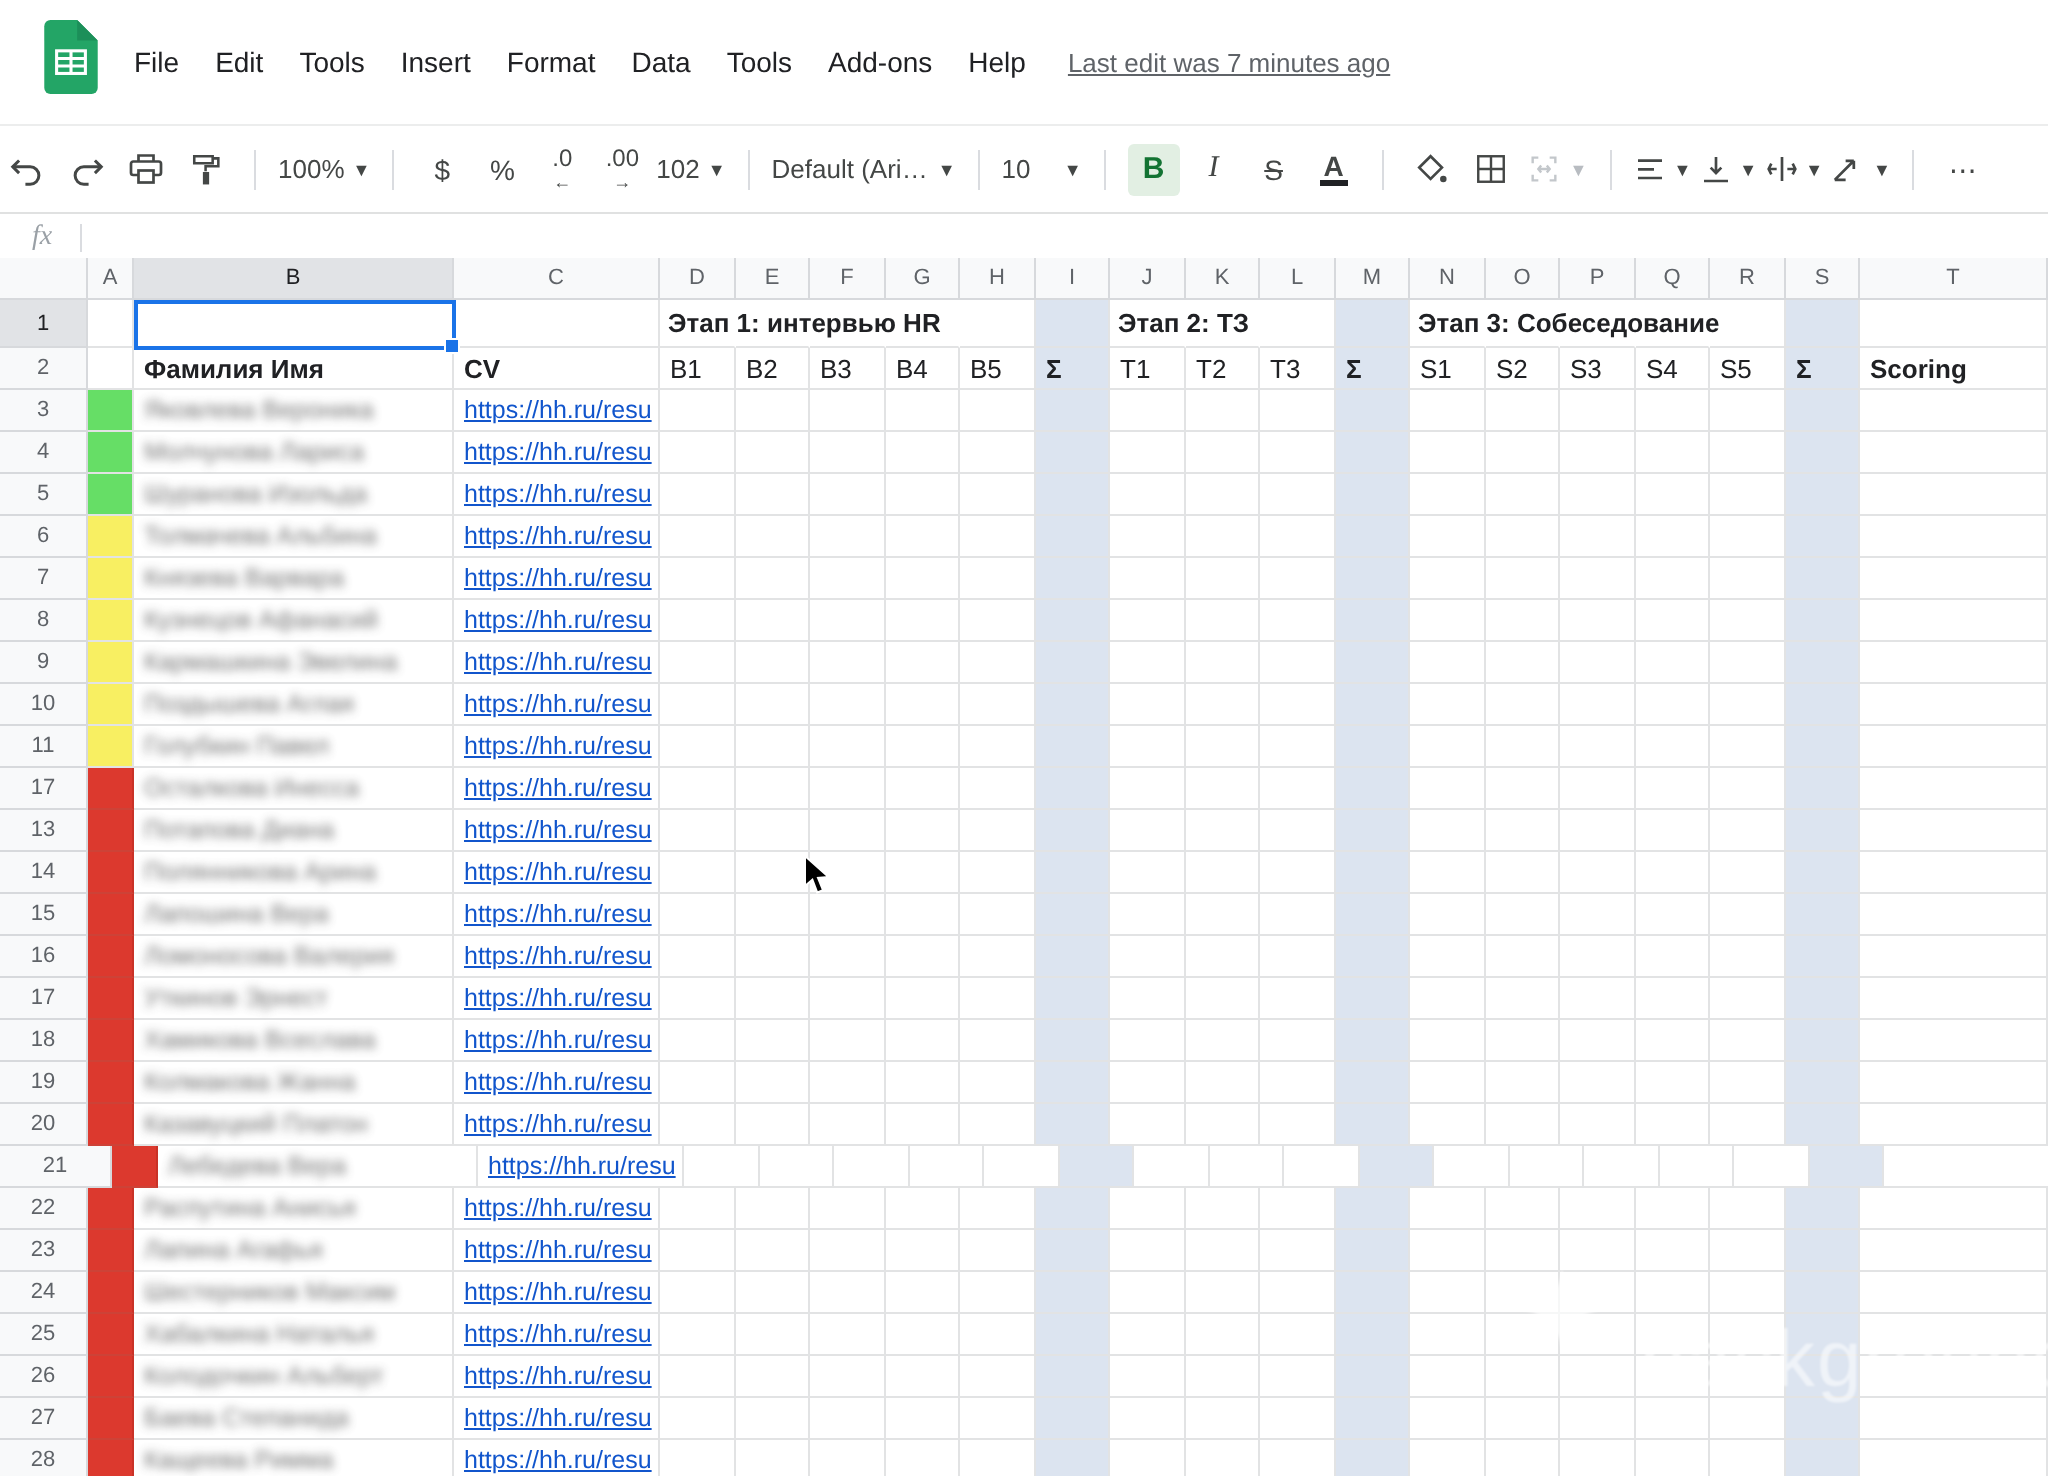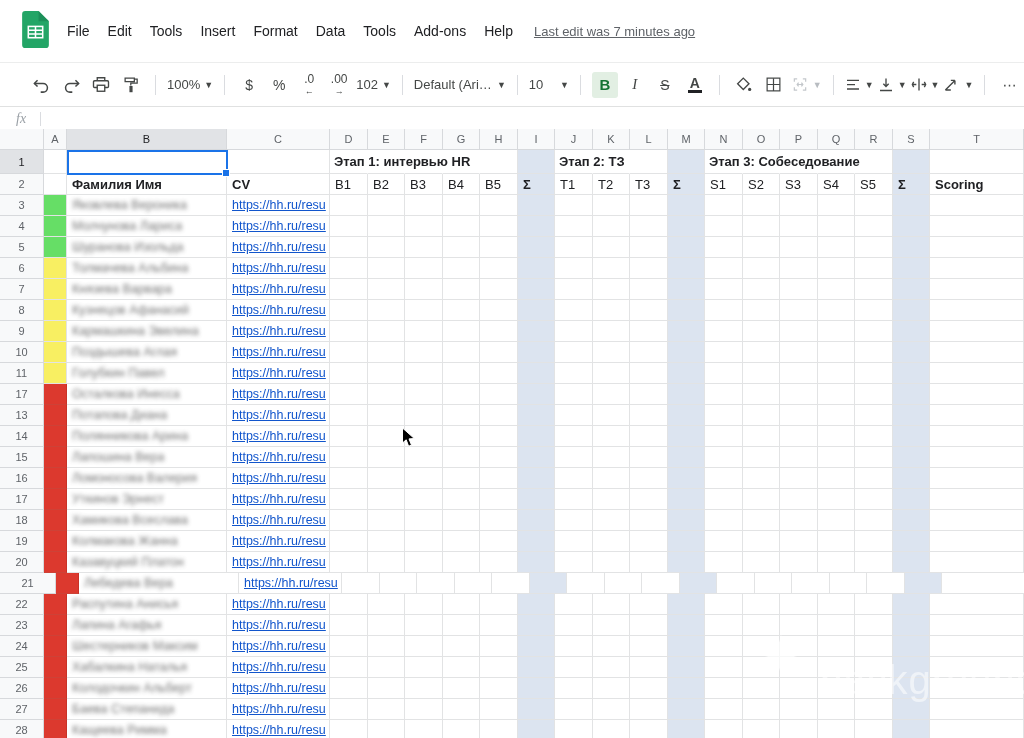--- a/index.html
+++ b/index.html
@@ -13,21 +13,21 @@
   .title{font-size:18px;color:#202124;white-space:nowrap}
   .doc-ic{color:#5f6368;font-size:17px;margin-left:22px;display:flex;align-items:center}
   .trow2{display:flex;align-items:center;height:24px;margin-left:-9px}
   .mi{font-size:14px;color:#202124;padding:0 9px;cursor:default;white-space:nowrap}
   .lastedit{font-size:13px;color:#5f6368;text-decoration:underline;margin-left:12px;white-space:nowrap}
   .topbar-right{margin-left:auto;display:flex;align-items:center;gap:20px;padding-right:16px}
   .share{background:var(--share);color:#fff;font-size:14px;font-weight:bold;border:none;
          border-radius:4px;height:32px;padding:0 14px;display:flex;align-items:center;gap:8px}
   
   .toolbar{height:43px;border-top:1px solid #eceded;border-bottom:1px solid #e0e1e1;
-           display:flex;align-items:center;padding-left:28px;gap:4px;color:#444746}
+           display:flex;align-items:center;gap:4px;color:#444746}
   .tbi{min-width:26px;height:26px;display:flex;align-items:center;justify-content:center;
        font-size:14px;border-radius:3px;flex:none;gap:2px}
   .tbi svg{display:block}
   .caret{font-size:9px;color:#444746;margin-left:2px}
   .tdiv{width:1px;height:20px;background:#dadce0;margin:0 7px;flex:none}
   .ttext{font-size:13px;color:#444746;white-space:nowrap}
   .bold-act{background:#e2efe3;color:#137333;font-weight:bold;font-size:15px;width:26px}
   .ital{font-style:italic;font-family:"Liberation Serif",serif;font-size:15px}
   .strike{text-decoration:line-through;font-size:14px}
   .tcolA{font-weight:bold;font-size:14px;line-height:12px;display:flex;flex-direction:column;align-items:center}

